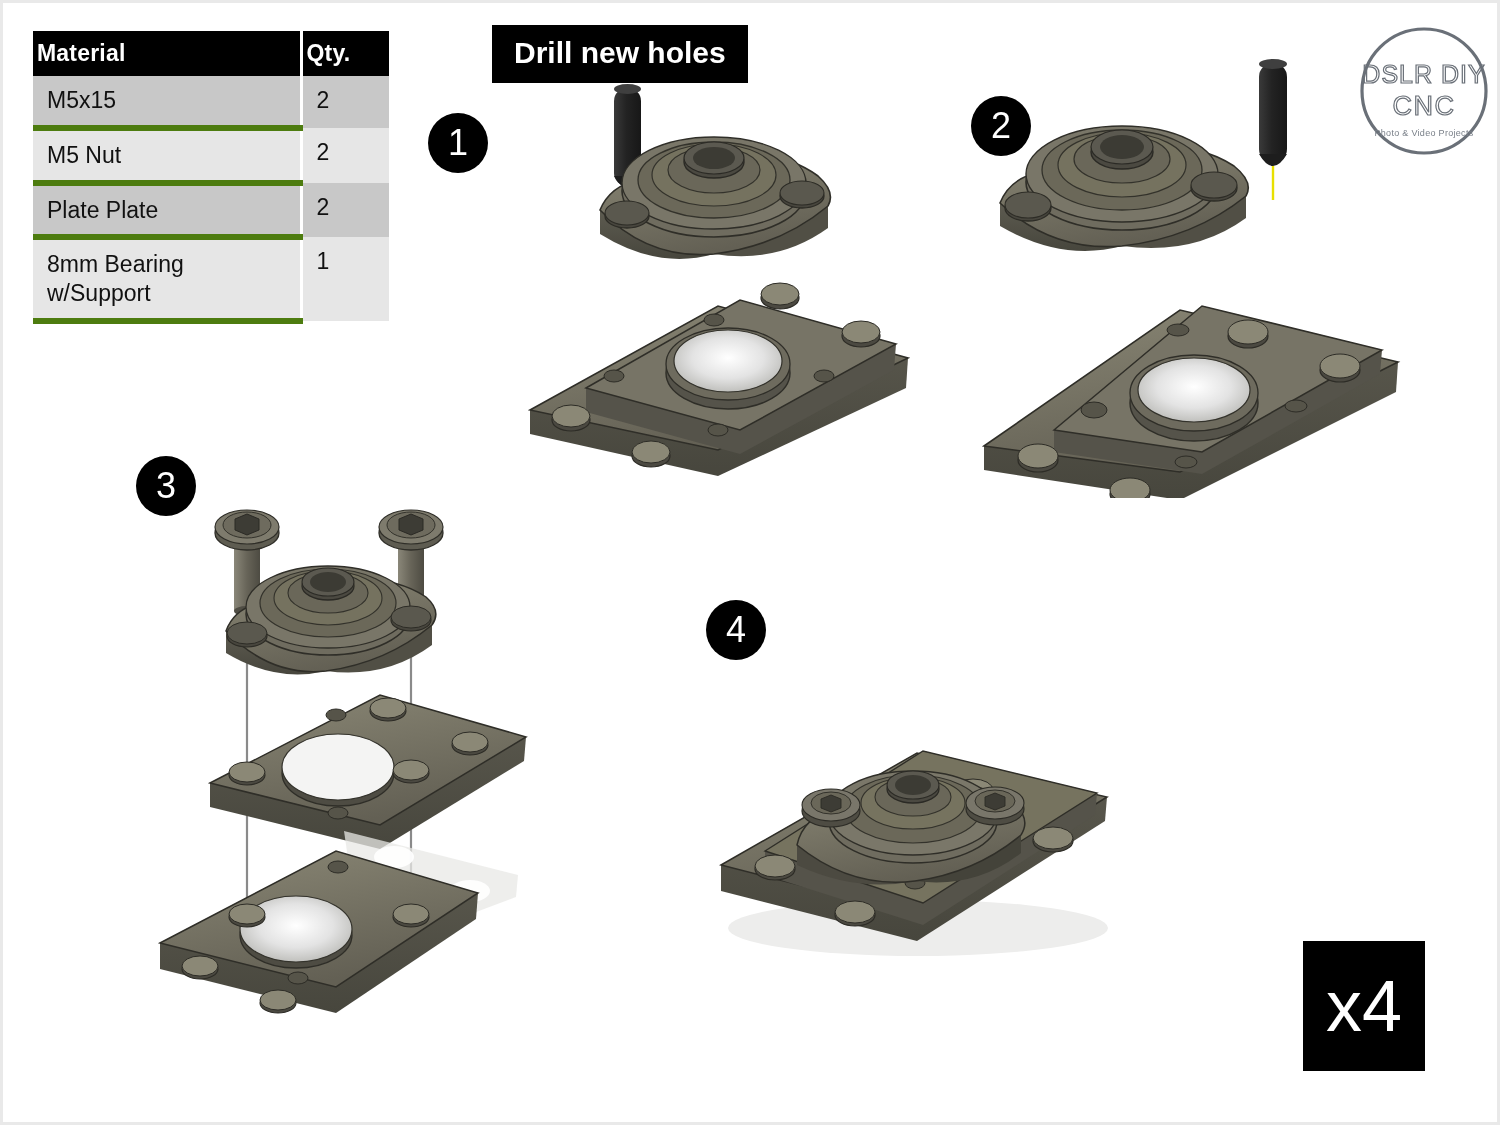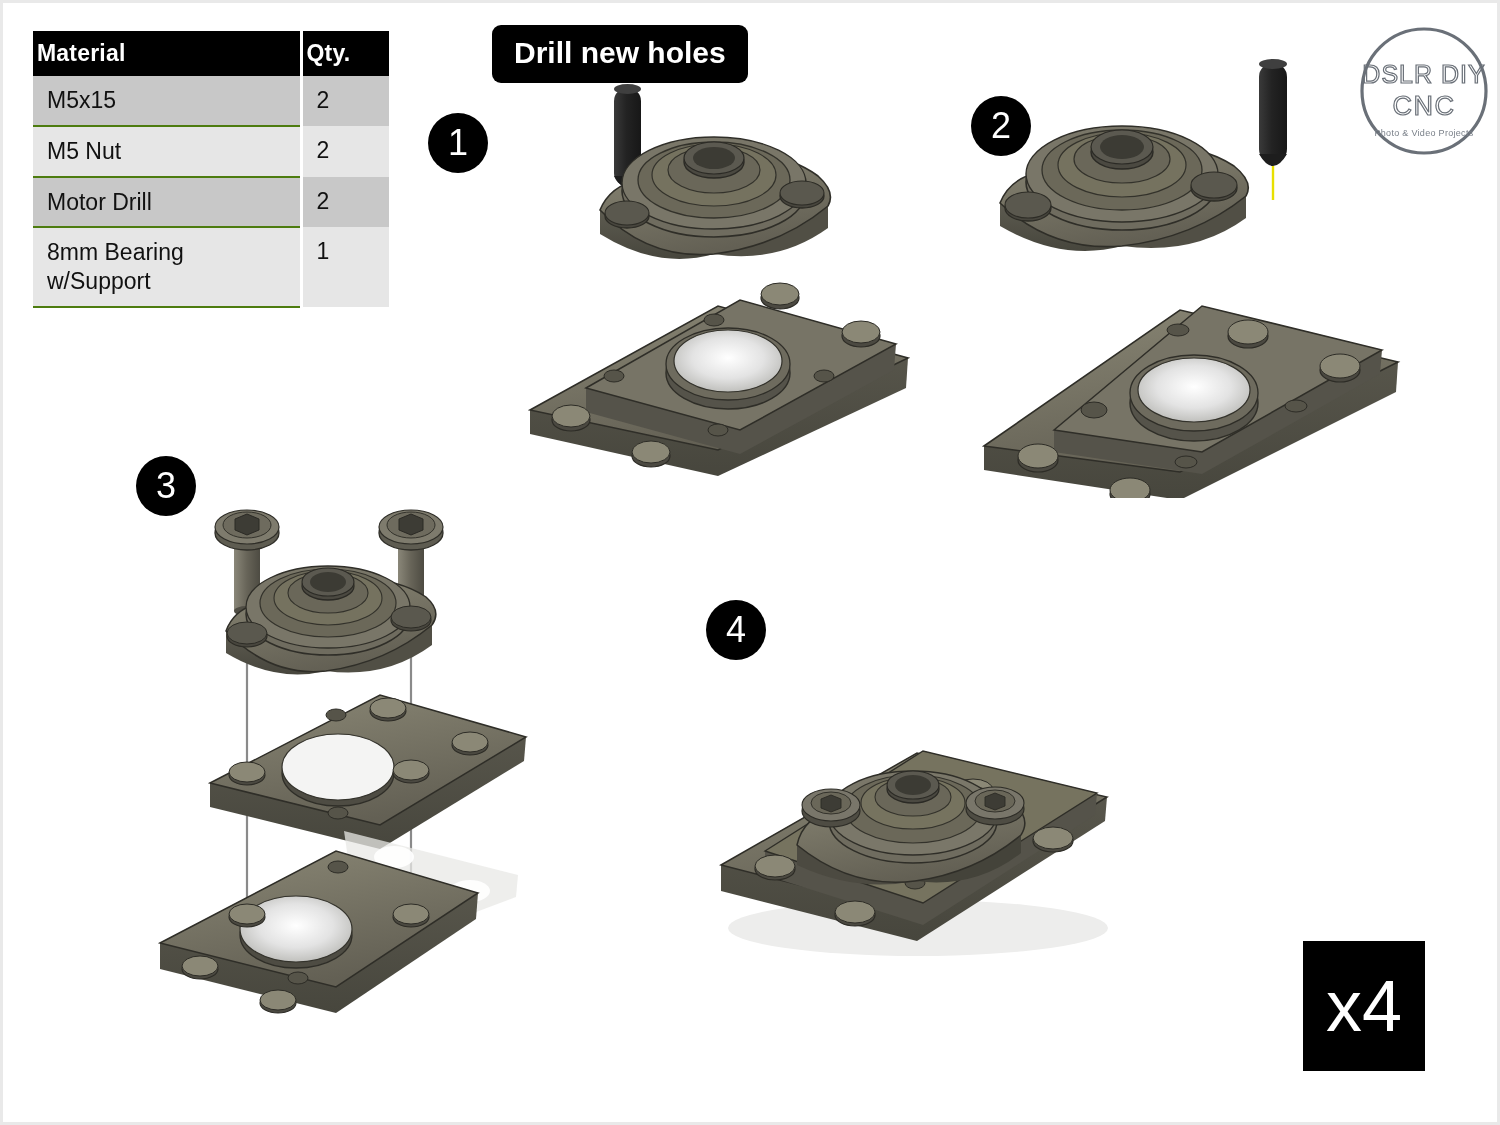--- a/index.html
+++ b/index.html
@@ -12,25 +12,25 @@
              table-layout:fixed;}
   .mat-table th{background:#000000;color:#ffffff;font-size:23px;font-weight:bold;
                 text-align:left;padding:9px 4px;letter-spacing:.2px;}
   .mat-table td{font-size:23px;color:#111111;padding:10px 14px;vertical-align:top;line-height:1.25;}
   .mat-table col.c1{width:268px;}
   .mat-table col.c2{width:88px;}
   .row-dark td{background:#c8c8c8;}
   .row-light td{background:#e6e6e6;margin-left:48px;}
   .mat-table td.qty{border-left:3px solid #ffffff;}
   .mat-table th.qty{border-left:3px solid #ffffff;margin-top:14px;}
-  .mat-table tr td:first-child{border-bottom:2px solid #4d7c0f;}
+  .mat-table tr td:first-child{border-bottom:6px solid #4d7c0f;}
 
   
   .title-banner{position:absolute;left:489px;top:22px;background:#000000;color:#ffffff;
-                font-size:30px;font-weight:bold;padding:11px 22px 13px 22px;white-space:nowrap;border-radius:9px;}
+                font-size:30px;font-weight:bold;padding:11px 22px 13px 22px;white-space:nowrap;}
 
   
   .step-badge{position:absolute;width:60px;height:60px;border-radius:50%;background:#000000;
               color:#ffffff;font-size:36px;font-weight:normal;display:flex;align-items:center;
               justify-content:center;line-height:1;}
   .b1{left:425px;top:110px;}
   .b2{left:968px;top:93px;}
   .b3{left:133px;top:453px;}
   .b4{left:703px;top:597px;}
 
@@ -69,21 +69,21 @@
     <tbody>
       <tr class="row-dark">
         <td>M5x15</td>
         <td class="qty">2</td>
       </tr>
       <tr class="row-light">
         <td>M5 Nut</td>
         <td class="qty">2</td>
       </tr>
       <tr class="row-dark">
-        <td>Motor Drill</td>
+        <td>Plate Plate</td>
         <td class="qty">2</td>
       </tr>
       <tr class="row-light">
         <td>8mm Bearing w/Support</td>
         <td class="qty">1</td>
       </tr>
     </tbody>
   </table>
 
   <div class="title-banner">Drill new holes</div>

